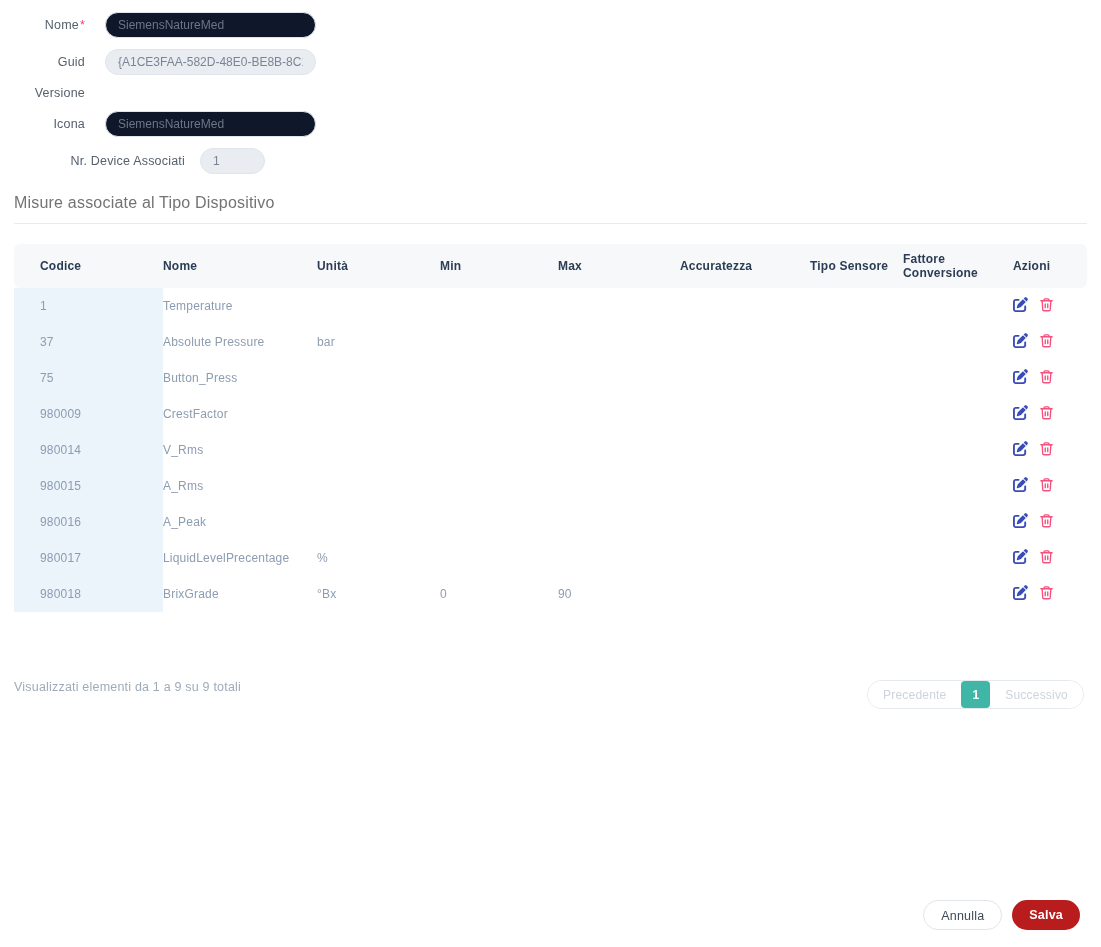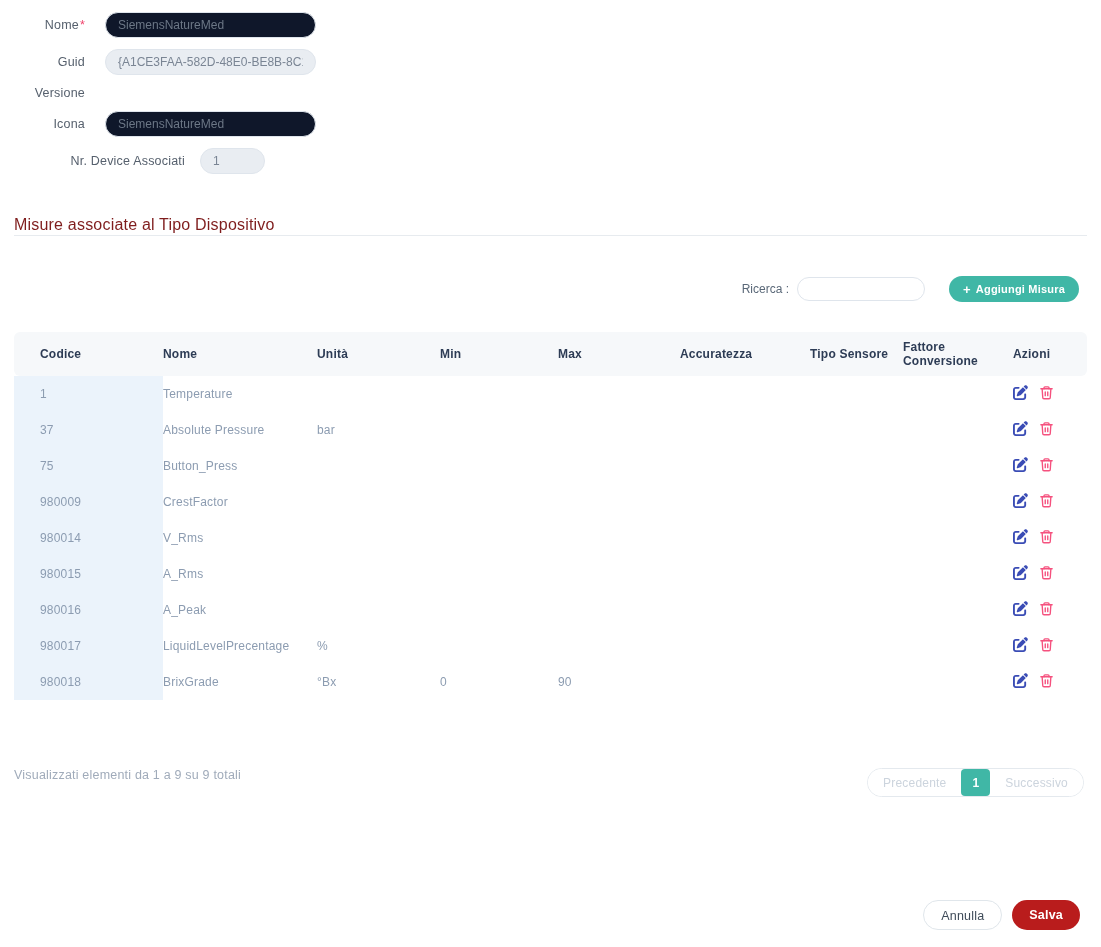--- a/index.html
+++ b/index.html
@@ -13,43 +13,43 @@
   }
   .page { padding:12px 14px 0 14px; }
 
   
   .page-title {
     font-size:17px; font-weight:700; color:#2b3750;
     letter-spacing:.2px; margin-bottom:32px;
   }
 
   
-  .form-area { margin-bottom:42px; }
+  .form-area { margin-bottom:20px; }
   .form-row { display:flex; align-items:center; margin-bottom:11px; }
   .form-label {
     width:71px; text-align:right; font-size:12.5px; color:#56606d;
     flex:none; letter-spacing:.2px;
   }
   .form-label .req { color:#f0426b; margin-left:1px; }
   .form-row .gap { width:20px; flex:none; }
   .txt-input {
     width:211px; height:26px; border:1px solid #dfe5ec; border-radius:14px;
     padding:0 12px; font-size:12px; color:#6c7786; outline:none;
     font-family:"Liberation Sans", sans-serif; background:#0f172a;
   }
   .txt-input:disabled { background:#e9edf2; color:#7a8594; }
   .form-row.nrdev .form-label { width:171px; }
   .form-row.nrdev .gap { width:15px; }
   .form-row.nrdev .txt-input { width:65px; }
 
   
   .section-title {
-    font-size:16px; font-weight:400; color:#7f1d1d; letter-spacing:.2px;
-    padding-bottom:1px; border-bottom:1px solid #e7ebef;
-    margin-bottom:40px;
+    font-size:16px; font-weight:400; color:#737373; letter-spacing:.2px;
+    padding-bottom:11px; border-bottom:1px solid #e7ebef;
+    margin-bottom:20px;
   }
 
   
   .toolbar {
     display:flex; justify-content:flex-end; align-items:center;
     margin-bottom:30px; padding-right:8px;
   }
   .search-label { font-size:12px; color:#5a6878; margin-right:8px; }
   .search-input {
     width:128px; height:24px; border:1px solid #dfe5ec; border-radius:12px;
@@ -154,28 +154,20 @@
     </div>
     <div class="form-row nrdev">
       <div class="form-label">Nr. Device Associati</div>
       <div class="gap"></div>
       <input class="txt-input" type="text" disabled="" value="1" style="">
     </div>
   </div>
 
   <div class="section-title">Misure associate al Tipo Dispositivo</div>
 
-  <div class="toolbar">
-    <span class="search-label">Ricerca :</span>
-    <input class="search-input" type="text" value="" style="">
-    <button class="add-btn">
-      <span class="plus">+</span>
-      <span>Aggiungi Misura</span>
-    </button>
-  </div>
 
   <table class="measures">
     <colgroup>
       <col style="width:149px">
         <col style="width:154px">
         <col style="width:123px">
       <col style="width:118px">
         <col style="width:122px">
         <col style="width:130px">
       <col style="width:93px">

